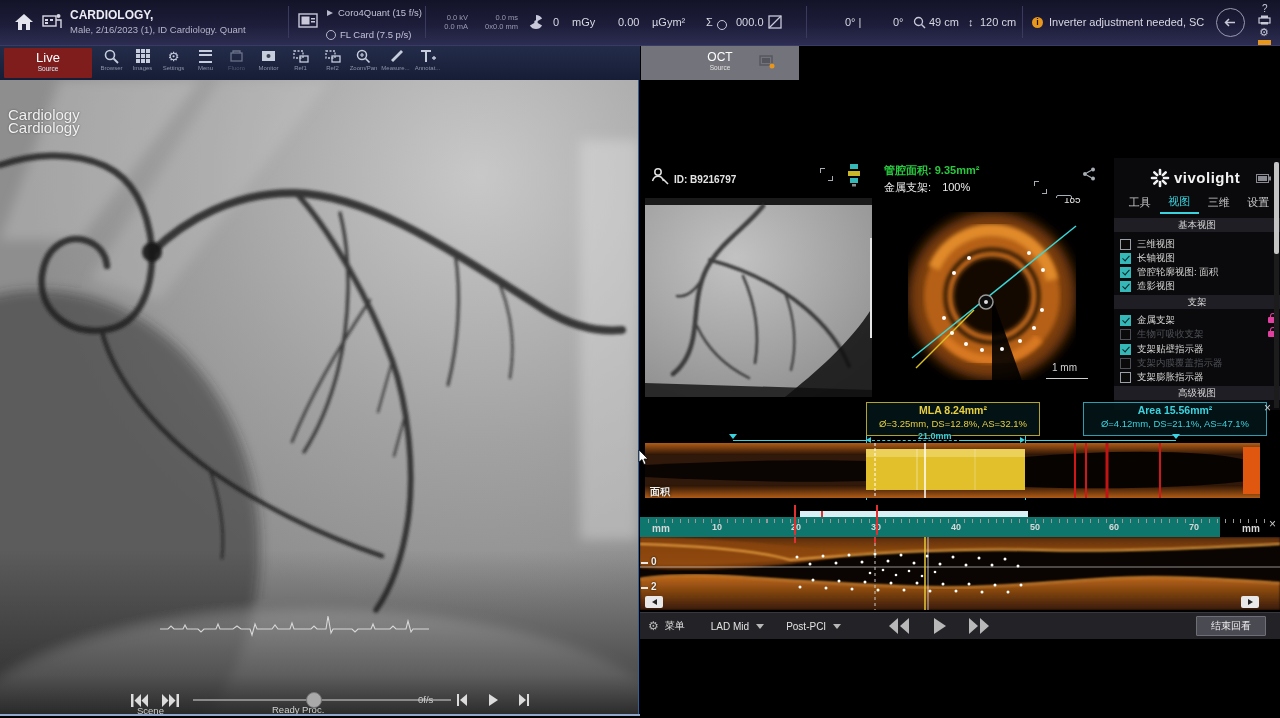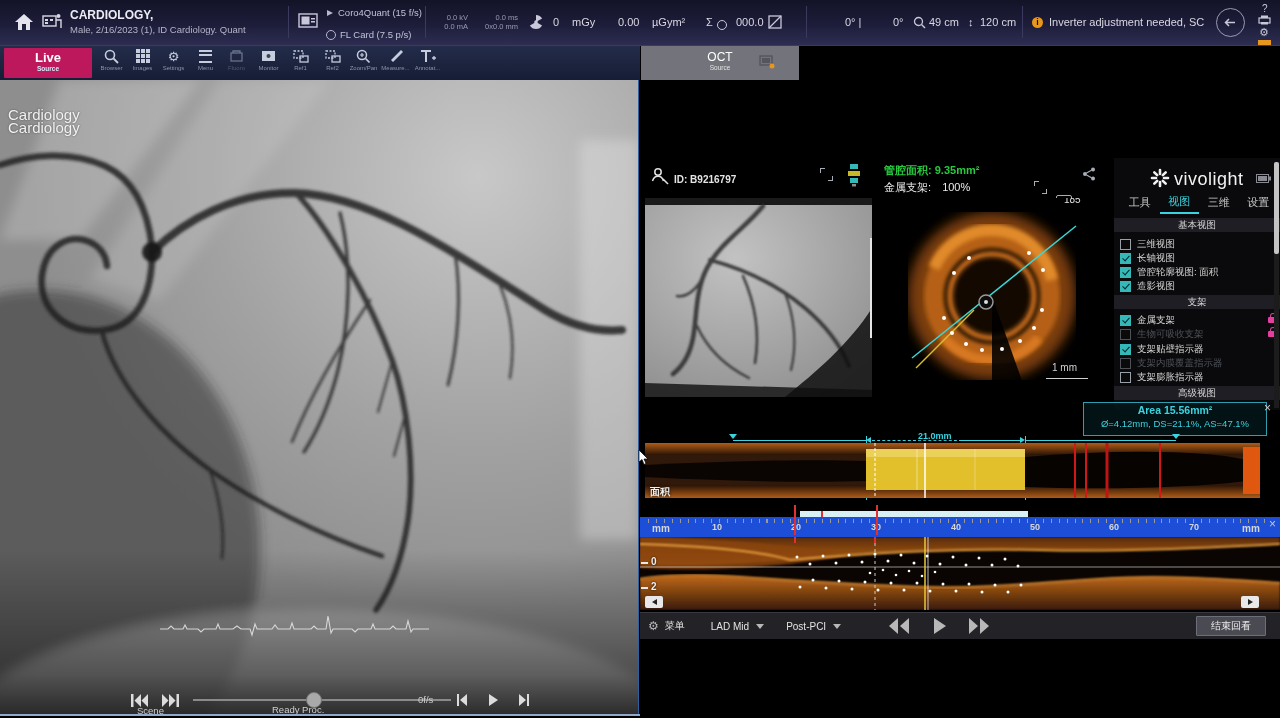--- a/index.html
+++ b/index.html
@@ -13,22 +13,22 @@
   .tb-div{width:1px;height:32px;top:6px;background:#3a3a5e;}
   .tb-sm{font-size:7.5px;color:#9a9ab2;line-height:9px;}
   .tb-txt{font-size:11px;color:#d8d8e4;}
   .tb-proto{font-size:9.5px;color:#c2c2d6;line-height:13px;}
   .warn-dot{width:11px;height:11px;border-radius:50%;background:#e8971e;color:#201500;
     font-size:9px;font-weight:bold;text-align:center;line-height:11px;}
   .circle-btn{width:27px;height:27px;border-radius:50%;border:1.5px solid #9a9ab0;}
   
   #toolbar{left:0;top:46px;width:640px;height:34px;
     background:linear-gradient(180deg,#232c49 0%,#161d36 100%);border-bottom:1px solid #05070f;}
-  #live-btn{left:4px;top:48px;width:88px;height:30px;background:#be185d;border-radius:1px;
-    text-align:center;font-weight:bold;}
+  #live-btn{left:4px;top:48px;width:88px;height:30px;background:#7f1d1d;border-radius:1px;
+    text-align:center;}
   #live-btn .l1{font-size:13px;color:#fff;margin-top:2px;}
   #live-btn .l2{font-size:6.5px;color:#cfeefb;}
   .tool{width:31px;top:48px;height:30px;text-align:center;}
   .tool .ic{height:16px;display:flex;align-items:center;justify-content:center;color:#c6cddd;font-size:13px;}
   .tool .lb{font-size:6.5px;color:#8a93a8;white-space:nowrap;transform:scale(.92);}
   .tool.dim{opacity:.45;}
   .bars{display:inline-block;width:13px;height:9px;border-top:2px solid #c6cddd;
     border-bottom:2px solid #c6cddd;position:relative;}
   .bars::after{content:"";position:absolute;left:0;top:2.5px;width:13px;height:2px;background:#c6cddd;}
   
@@ -485,21 +485,21 @@
         <line x1="10" y1="2" x2="10" y2="6"></line>
           <line x1="10" y1="14" x2="10" y2="18"></line>
         <line x1="2" y1="10" x2="6" y2="10"></line>
           <line x1="14" y1="10" x2="18" y2="10"></line>
         <line x1="4.3" y1="4.3" x2="7.2" y2="7.2"></line>
           <line x1="12.8" y1="12.8" x2="15.7" y2="15.7"></line>
         <line x1="4.3" y1="15.7" x2="7.2" y2="12.8"></line>
           <line x1="12.8" y1="7.2" x2="15.7" y2="4.3"></line>
       </g>
       </svg>
-    <div class="abs" style="left:60px;top:11px;font-size:18px;font-weight:normal;color:#f2f2f2;letter-spacing:.5px">vivolight</div>
+    <div class="abs" style="left:60px;top:11px;font-size:15px;font-weight:bold;color:#f2f2f2;letter-spacing:.5px">vivolight</div>
     <svg class="abs" style="left:142px;top:16px" width="15" height="9" viewBox="0 0 15 9">
         <rect x="0.5" y="0.5" width="12" height="8" fill="none" stroke="#8a8a92" stroke-width="1"></rect>
         <rect x="13" y="2.5" width="2" height="4" fill="#8a8a92"></rect>
         <rect x="2" y="2" width="9" height="5" fill="#8a8a92"></rect>
       </svg>
     <div class="abs seg" style="left:6px;top:36px;width:158px;justify-content:space-between">
       <div class="rtab">工具</div>
       <div class="rtab active">视图</div>
       <div class="rtab">三维</div>
       <div class="rtab">设置</div>
@@ -542,20 +542,24 @@
     </div>
     <div class="abs cbrow" style="top:212px">
       <span class="cb"></span>
       <span class="cbl">支架膨胀指示器</span>
     </div>
     <div class="abs sec" style="left:0;top:228px">高级视图</div>
   </div>
   <div class="abs" style="left:1274px;top:162px;width:5px;height:246px;background:#1c1c1c"></div>
   <div class="abs" style="left:1274px;top:162px;width:5px;height:92px;background:#c4c4c4;border-radius:2px"></div>
 
+  <div class="abs meas-box y yel" style="left:866px;top:402px;width:172px;height:32px">
+    <div class="t1">MLA 8.24mm²</div>
+    <div class="t2">Ø=3.25mm, DS=12.8%, AS=32.1%</div>
+  </div>
   <div class="abs meas-box cyan" style="left:1083px;top:402px;width:182px;height:32px">
     <div class="t1">Area 15.56mm²</div>
     <div class="t2">Ø=4.12mm, DS=21.1%, AS=47.1%</div>
   </div>
   <div class="abs x-btn" style="left:1264px;top:402px">×</div>
 
   <div class="abs tri-dn" style="left:729px;top:434px"></div>
   <div class="abs" style="left:733px;top:440px;width:133px;height:1px;background:#3ad4e0"></div>
   <div class="abs tri-dn" style="left:1172px;top:434px"></div>
   <div class="abs" style="left:1026px;top:440px;width:150px;height:1px;background:#3ad4e0"></div>
@@ -598,21 +602,21 @@
     </svg>
   </div>
   <div class="abs" style="left:650px;top:485px;font-size:10px;font-weight:bold;color:#f0f0f0;text-shadow:0 0 3px #000">面积</div>
   <svg class="abs" style="left:638px;top:450px" width="11" height="16" viewBox="0 0 11 16">
       <path d="M1 0 L1 12 L4 9.5 L6 14.5 L8 13.5 L6 9 L10 9 Z" fill="#fff" stroke="#000" stroke-width=".7"></path>
     </svg>
 
   <div class="abs" style="left:800px;top:511px;width:228px;height:6px;background:#d8f0f4"></div>
   <div class="abs" style="left:821px;top:511px;width:2px;height:6px;background:#e03030"></div>
 
-  <div class="abs" style="left:640px;top:517px;width:640px;height:20px;background:#1d4ed8">
+  <div class="abs" style="left:640px;top:517px;width:580px;height:20px;background:#0f766e">
     <div class="abs" style="left:8px;top:2px;width:620px;height:4px;background:repeating-linear-gradient(90deg,#999 0 1px,transparent 1px 7.9px)"></div>
     <span class="abs ruler-unit" style="left:12px;top:6px">mm</span>
     <span class="abs ruler-num" style="left:77px;top:5px">10</span>
     <span class="abs ruler-num" style="left:156px;top:5px">20</span>
     <span class="abs ruler-num" style="left:236px;top:5px">30</span>
     <span class="abs ruler-num" style="left:316px;top:5px">40</span>
     <span class="abs ruler-num" style="left:395px;top:5px">50</span>
     <span class="abs ruler-num" style="left:474px;top:5px">60</span>
     <span class="abs ruler-num" style="left:554px;top:5px">70</span>
     <span class="abs ruler-unit" style="left:602px;top:6px">mm</span>

